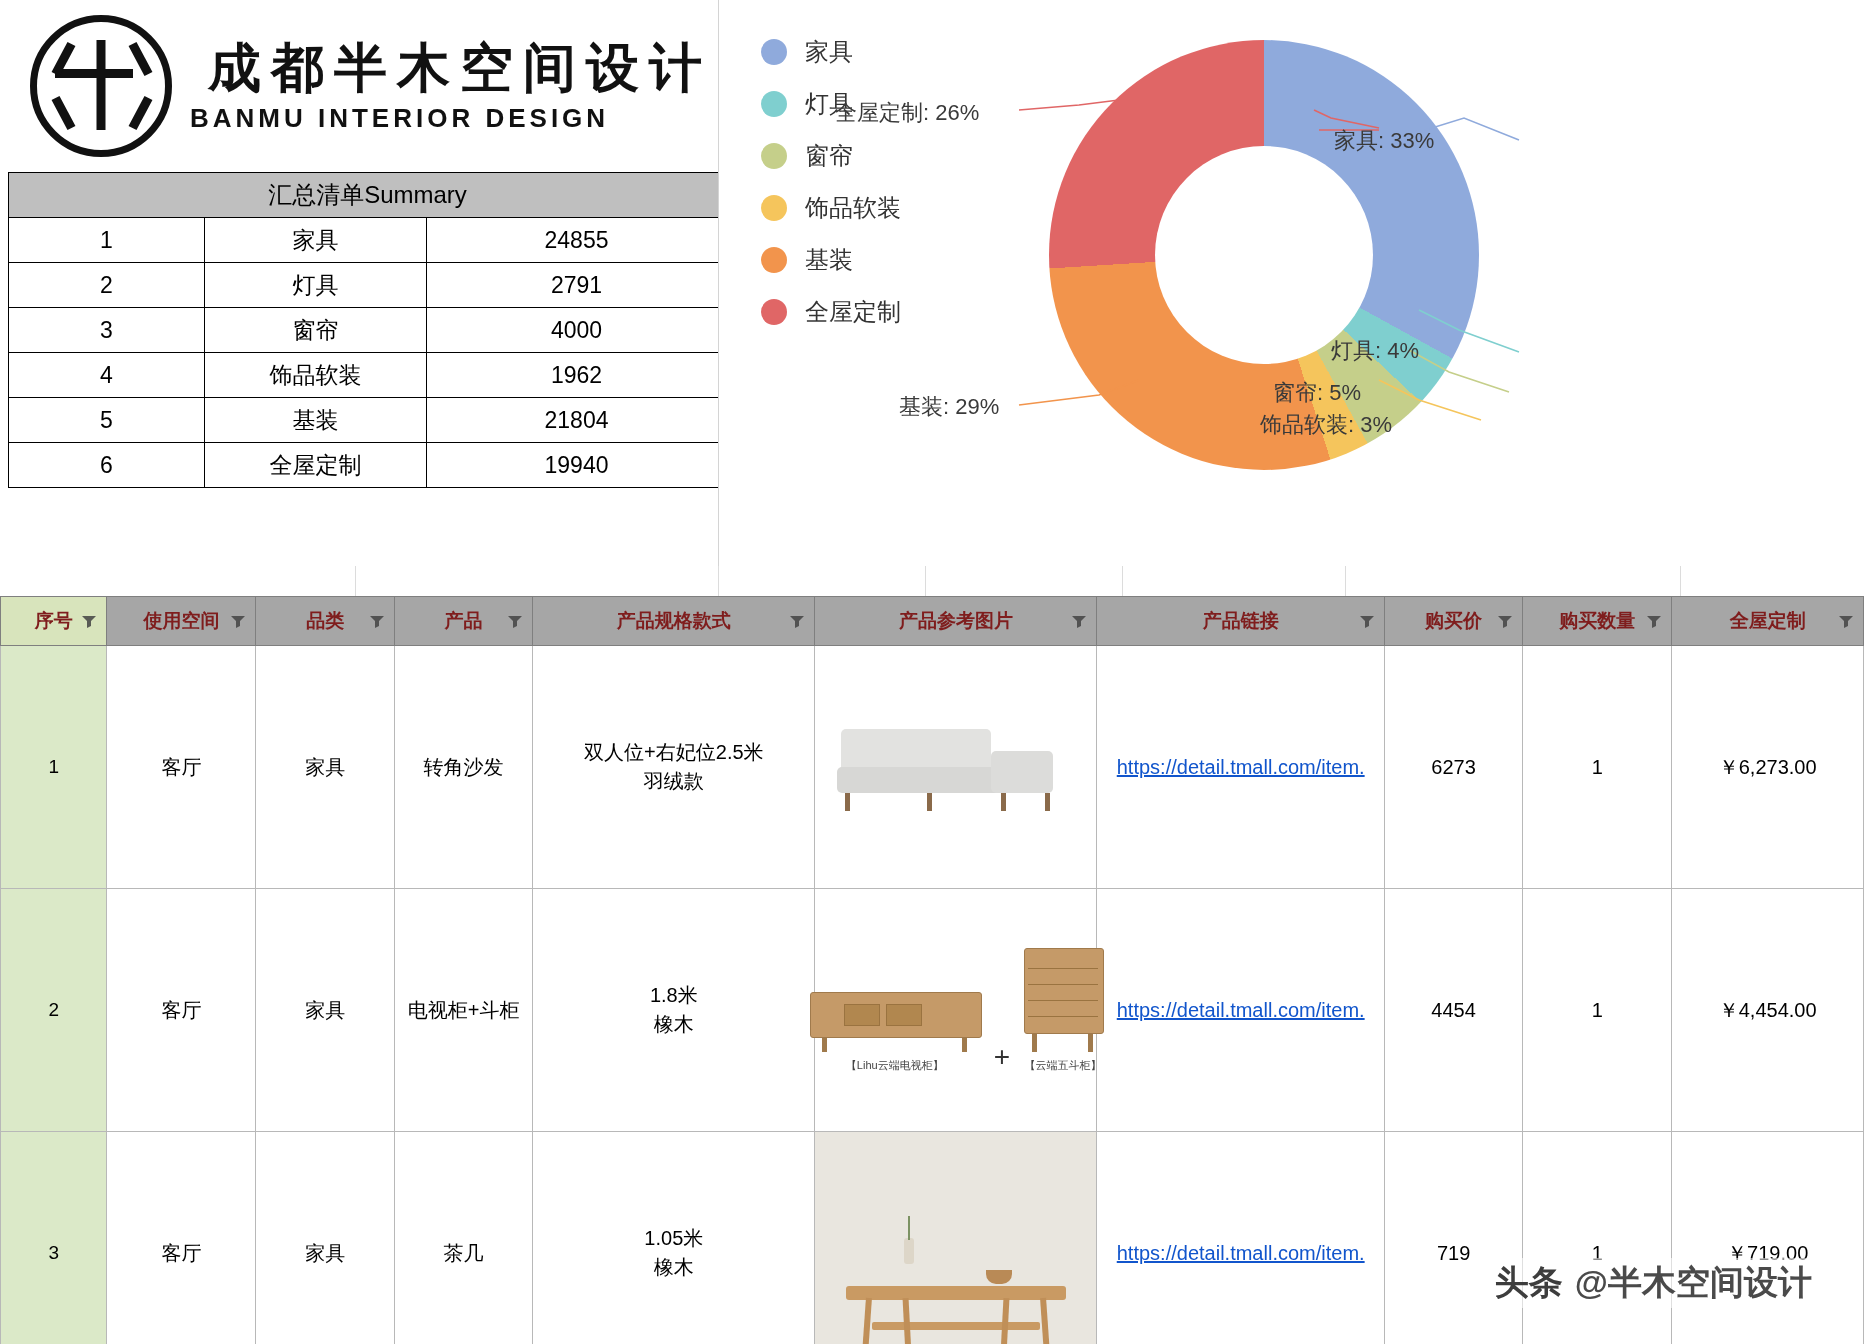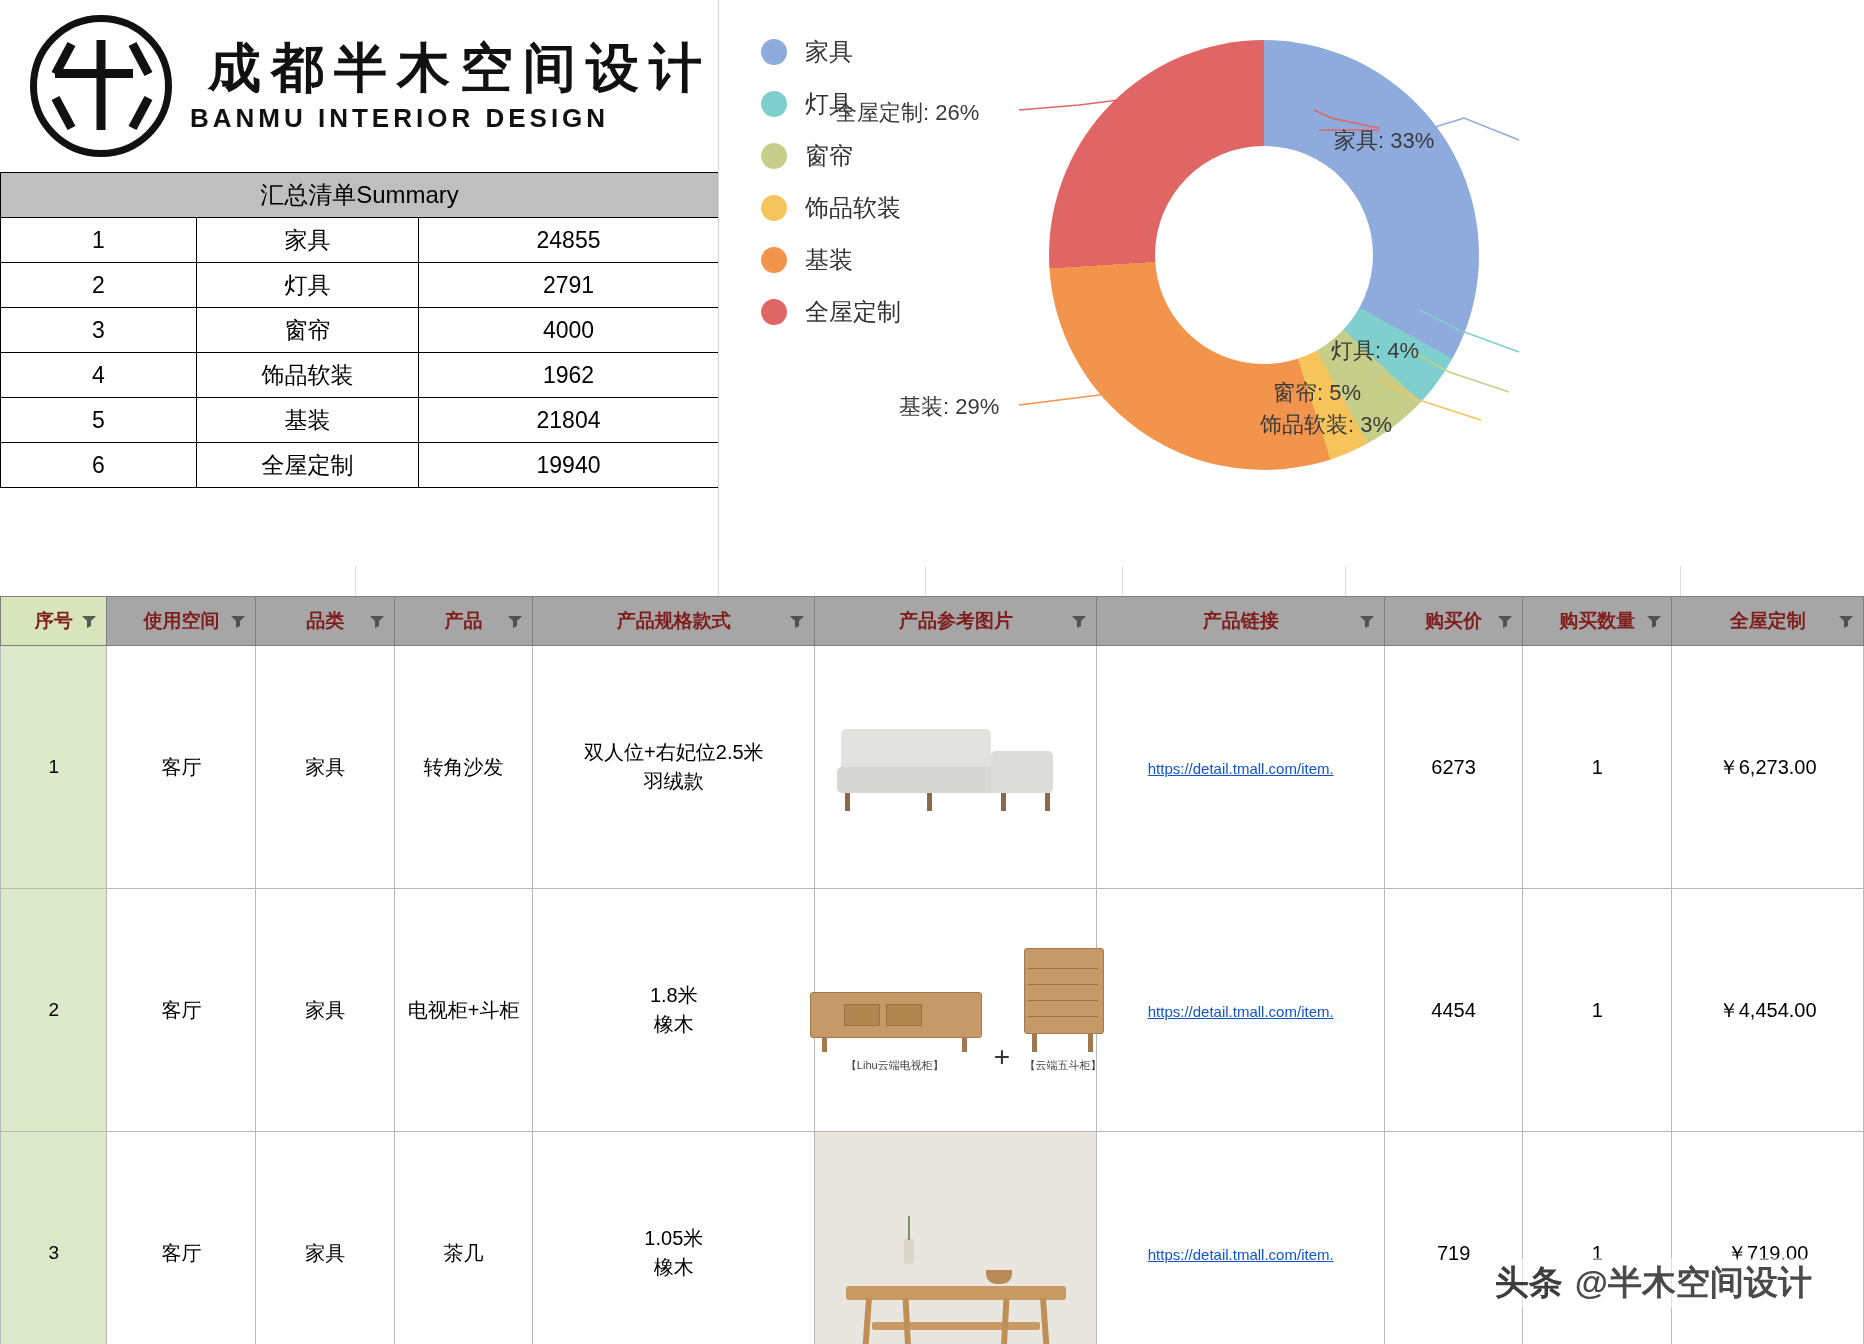--- a/index.html
+++ b/index.html
@@ -88,21 +88,21 @@
     font-size: 26px;
     font-weight: 700;
     letter-spacing: 4px;
     color: #111;
     margin-top: 4px;
   }
 
   
   .summary {
     position: absolute;
-    left: 0; top: 172px;
+    left: 8px; top: 172px;
     width: 718px;
     border-collapse: collapse;
     table-layout: fixed;
   }
   .summary td, .summary th {
     border: 1px solid #000;
     height: 44px;
     font-size: 23px;
     text-align: center;
     color: #000;
@@ -222,21 +222,21 @@
     font-size: 20px;
     text-align: center;
     color: #000;
     vertical-align: middle;
   }
   .ptable td.idx {
     background: #dbe9c8;
     font-size: 19px;
   }
   .row-tall td { height: 240px; }
-  .lnk { color: #1155cc; text-decoration: underline; font-size: 15px; margin-top: 36px; }
+  .lnk { color: #1155cc; text-decoration: underline; font-size: 20px; margin-top: 36px; }
   .two-line { line-height: 1.45; }
 
   
   .thumb { display: flex; justify-content: center; align-items: center; }
 
   .sofa {
     position: relative;
     width: 250px; height: 92px;
   }
   .sofa .back {

